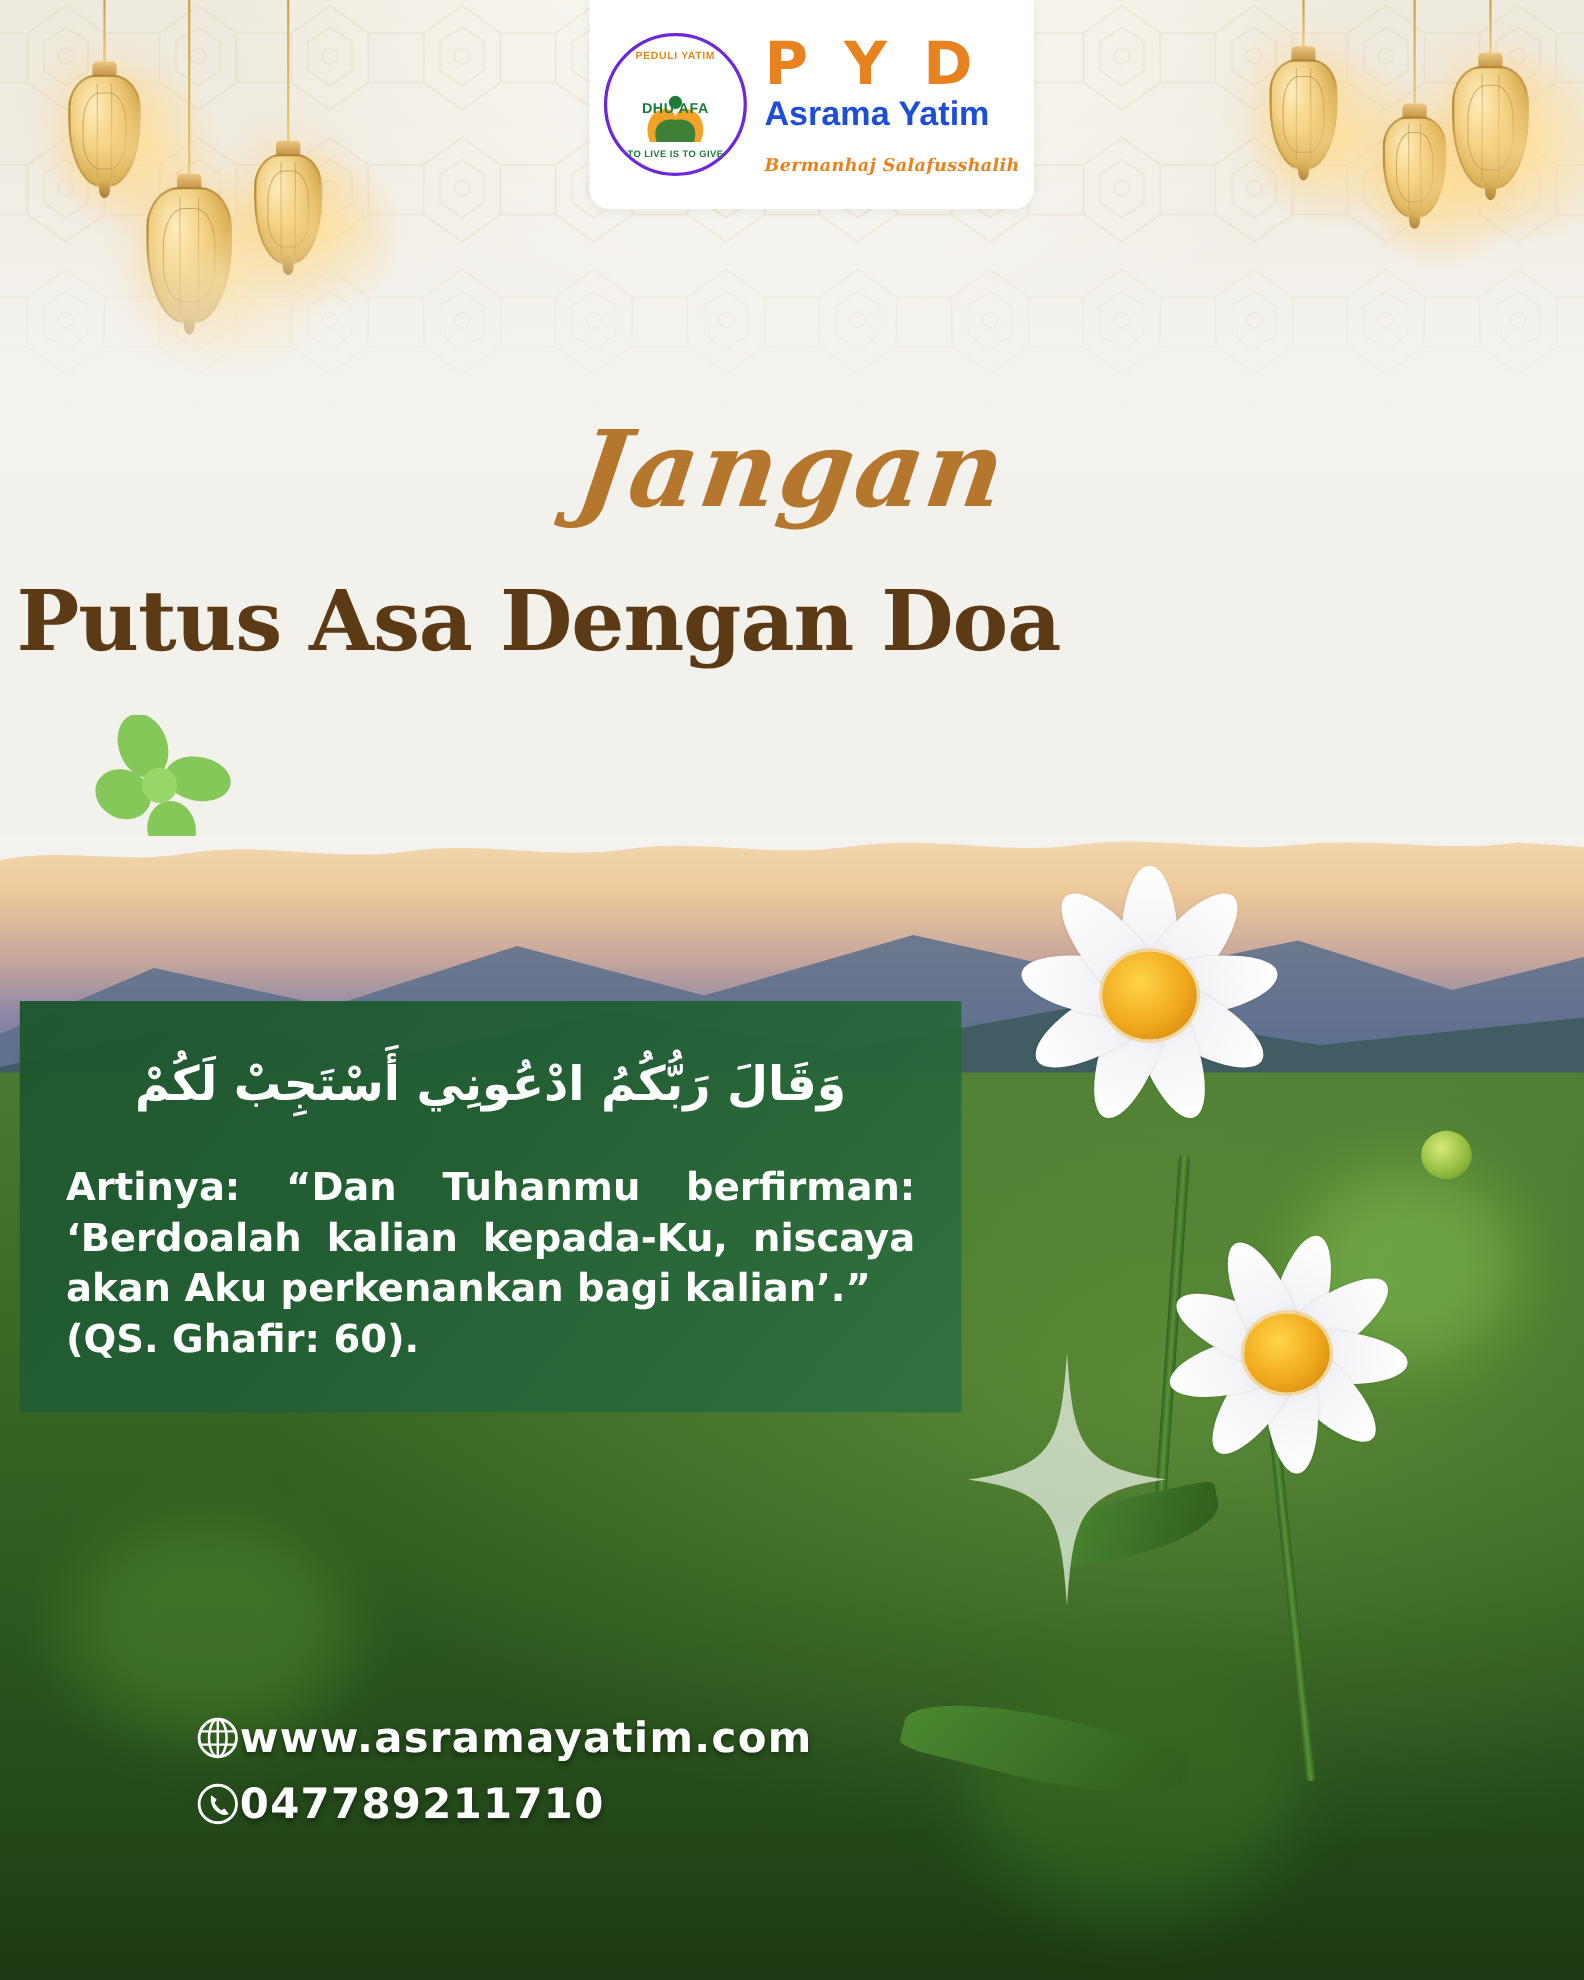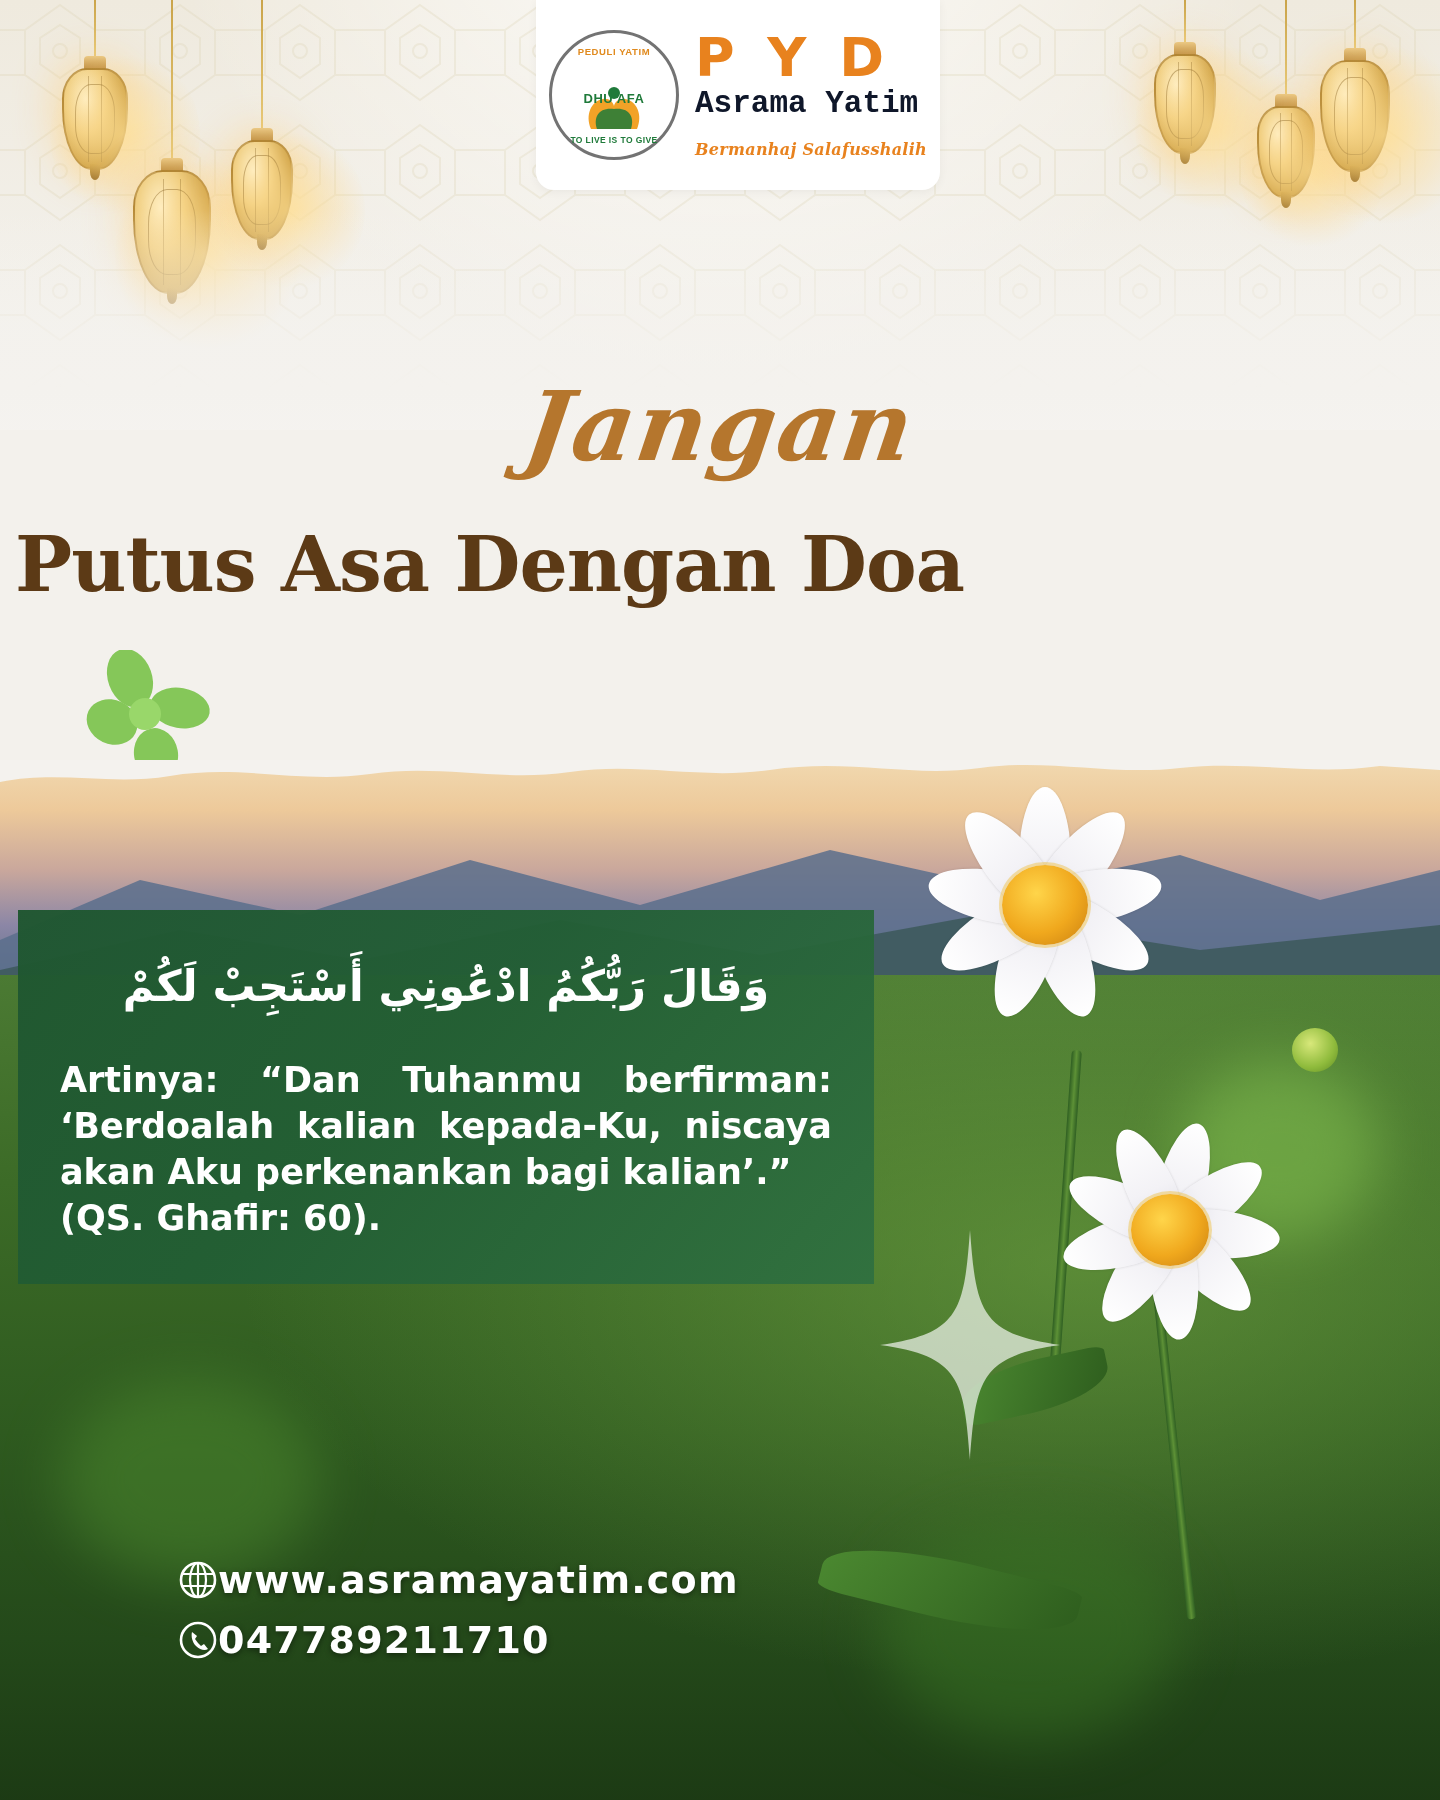--- a/index.html
+++ b/index.html
@@ -114,21 +114,21 @@
     border-radius: 0 0 18px 18px;
     display: flex;
     align-items: center;
     justify-content: center;
     gap: 16px;
     box-shadow: 0 2px 10px rgba(0,0,0,.05);
   }
   .logo-badge {
     width: 124px; height: 124px;
     border-radius: 50%;
-    border: 3px solid #737373;
+    border: 3px solid #6d28d9;
     position: relative;
     display: flex;
     flex-direction: column;
     align-items: center;
     justify-content: center;
     background: #fff;
     flex: none;
   }
   .logo-badge .bt {
     font-size: 9.5px;
@@ -164,24 +164,23 @@
     font-family: "DejaVu Sans", sans-serif;
     font-size: 54px;
     font-weight: bold;
     color: #e8821e;
     letter-spacing: 7px;
     line-height: 1;
   }
   .asrama {
     font-size: 31px;
     font-weight: bold;
-    color: #0f172a;
+    color: #1d4ed8;
     line-height: 1.1;
     margin-top: 2px;
-    font-family: Liberation Mono, monospace;
   }
   .bermanhaj {
     font-family: "DejaVu Serif", serif;
     font-style: italic;
     font-size: 16px;
     font-weight: bold;
     color: #e8821e;
     margin-top: 19px;
     letter-spacing: .3px;
   }

